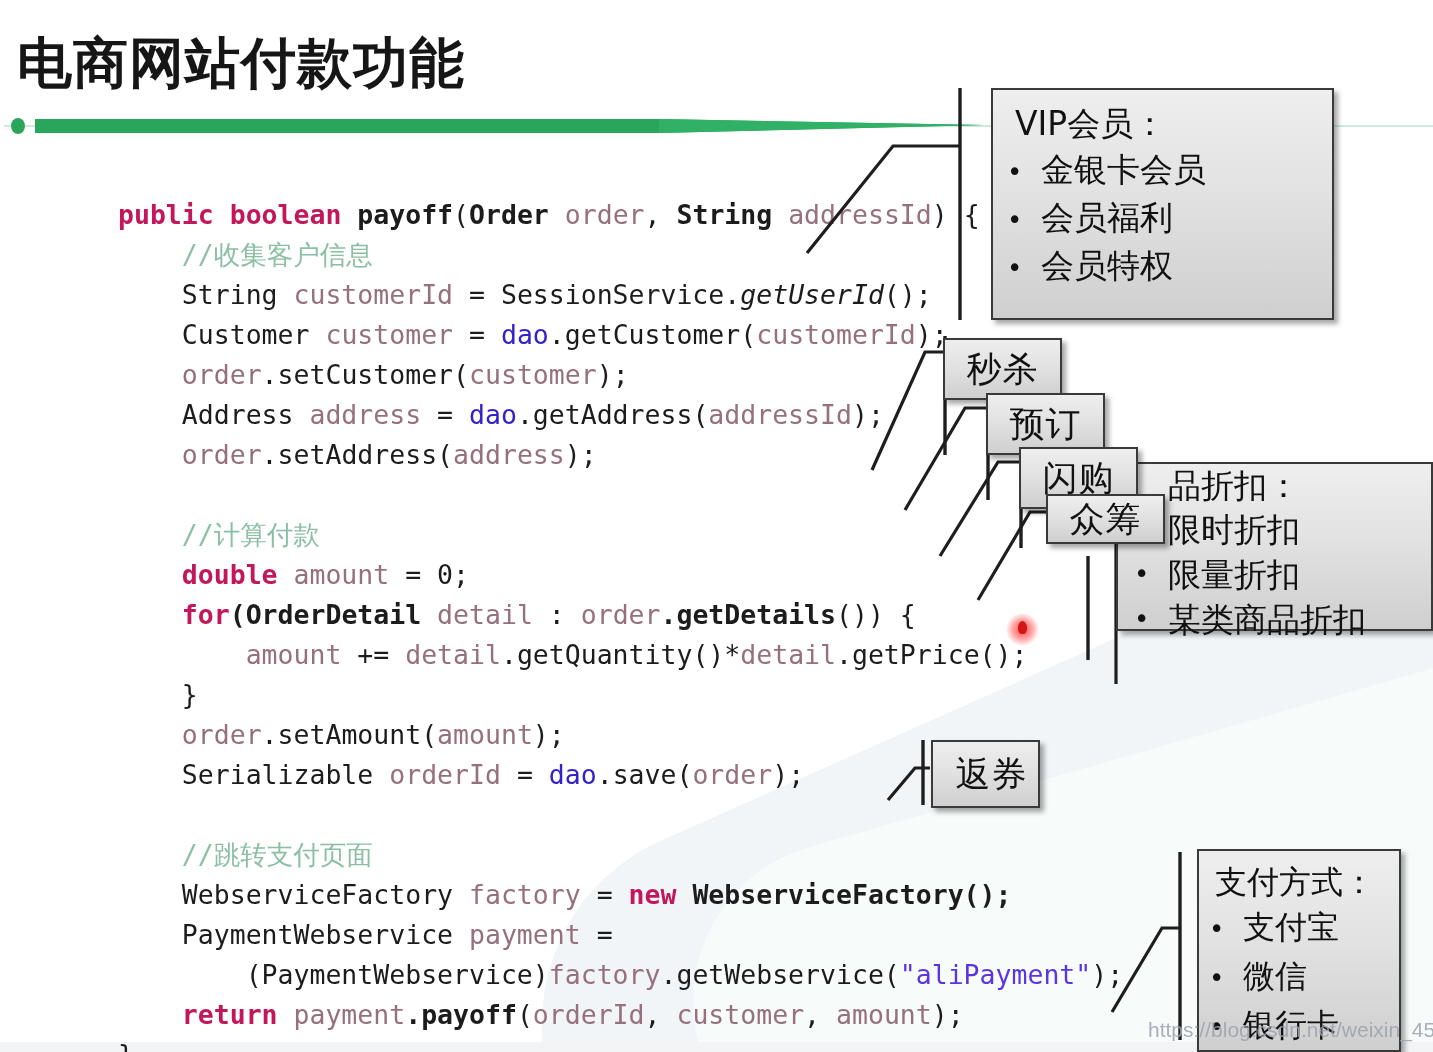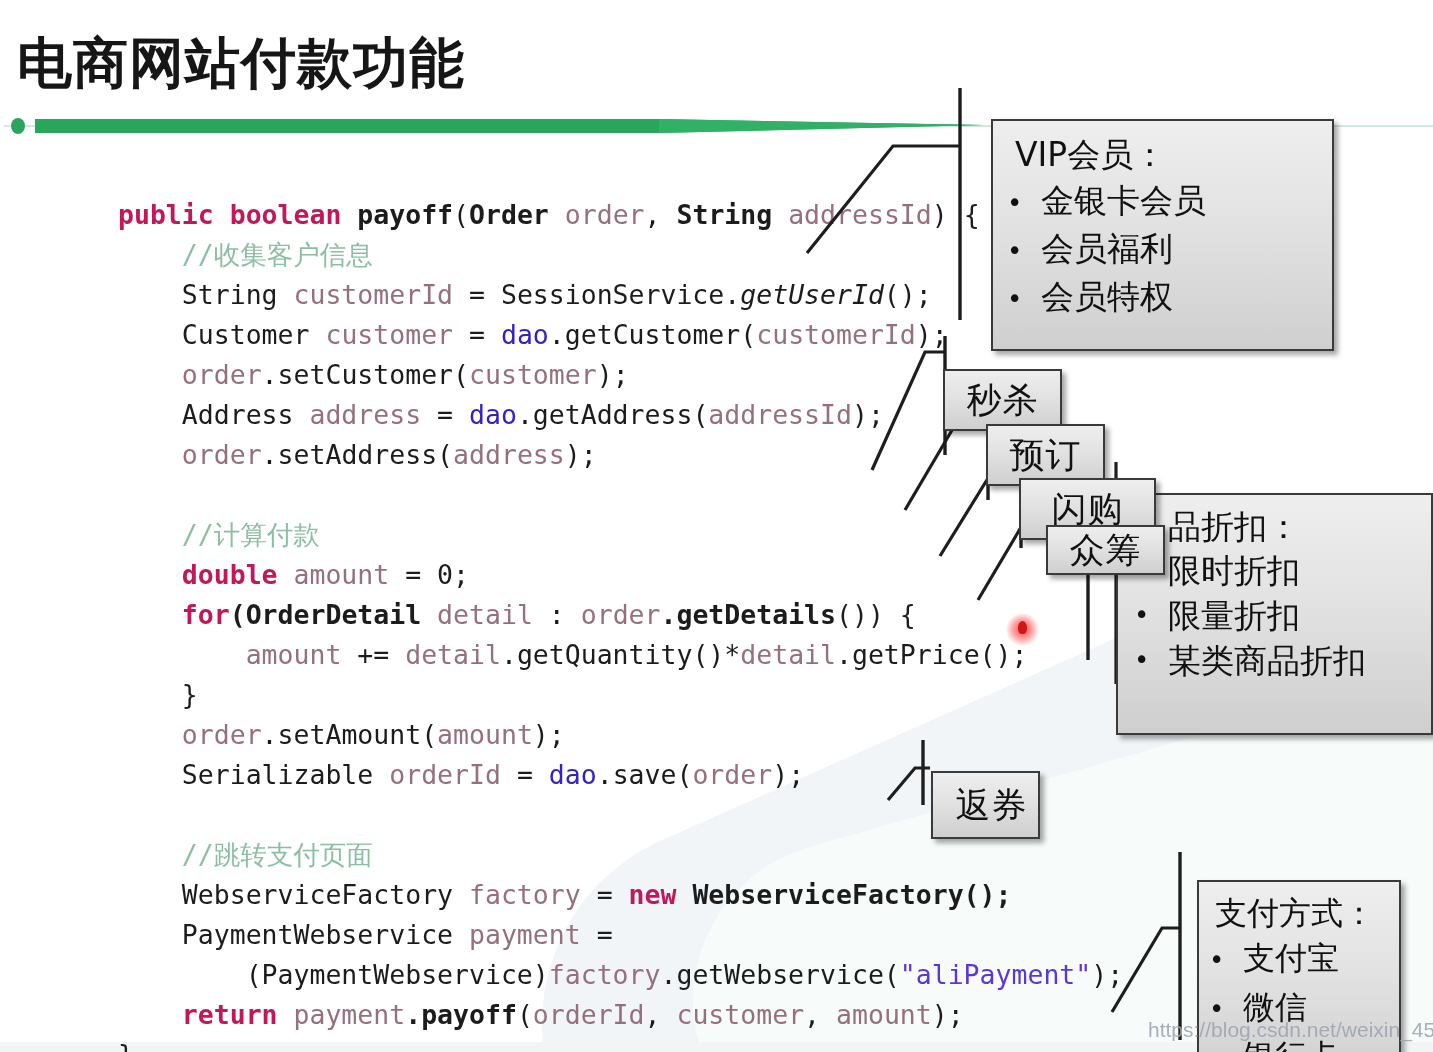--- a/index.html
+++ b/index.html
@@ -63,45 +63,44 @@
 
   
   .callout{
     position:absolute;z-index:20;
     background:linear-gradient(180deg,#eeeeee 0%,#e2e2e2 45%,#cfcfcf 100%);
     border:2.5px solid #3a3a3a;
     box-shadow:4px 4px 5px rgba(0,0,0,.35);
     color:#111;
     font-family:"DejaVu Sans","Liberation Sans",sans-serif;
     box-sizing:border-box;
-    margin-top:31px;
   }
   .callout .c-title{font-size:33px;line-height:43px;font-weight:400;white-space:nowrap;}
   .callout ul{list-style:none;margin:0;padding:0;}
   .callout li{
     font-size:33px;line-height:45px;white-space:nowrap;
     display:flex;align-items:baseline;
   }
   .callout li .bul{display:inline-block;width:34px;flex:0 0 34px;font-size:26px;}
   .tagbox{
     display:flex;align-items:center;justify-content:center;
     font-size:35px;font-weight:400;letter-spacing:1px;
   }
 
   
   #box-vip      {left:991px;top:88px;width:343px;height:232px;padding:12px 0 0 14px;}
   #box-vip .c-title{margin-left:8px;}
   #box-vip ul{margin-top:2px;}
 
   #box-miaosha  {left:943px;top:338px;width:119px;height:62px;}
   #box-yuding   {left:986px;top:393px;width:119px;height:62px;}
-  #box-shangou  {left:1019px;top:447px;width:137px;height:62px;text-align:center;}
+  #box-shangou  {left:1019px;top:447px;width:119px;height:62px;text-align:center;}
   #box-zhongchou{left:1046px;top:494px;width:119px;height:50px;}
 
-  #box-discount {left:1116px;top:462px;width:317px;height:242px;padding:10px 0 0 8px;}
+  #box-discount {left:1116px;top:462px;width:317px;height:169px;padding:0 0 0 8px;}
   #box-discount .c-title{margin-left:42px;}
   #box-discount li .bul{width:34px;flex:0 0 34px;}
   #box-discount li{padding-left:8px;align-items:flex-end;}
 
   #box-fanquan  {left:931px;top:740px;width:109px;height:68px;padding-left:12px;}
 
   #box-pay      {left:1197px;top:849px;width:204px;height:203px;padding:10px 4px 0 10px;}
   #box-pay .c-title{margin-left:6px;font-size:32px;}
   #box-pay li{font-size:32px;line-height:47px;}
 

